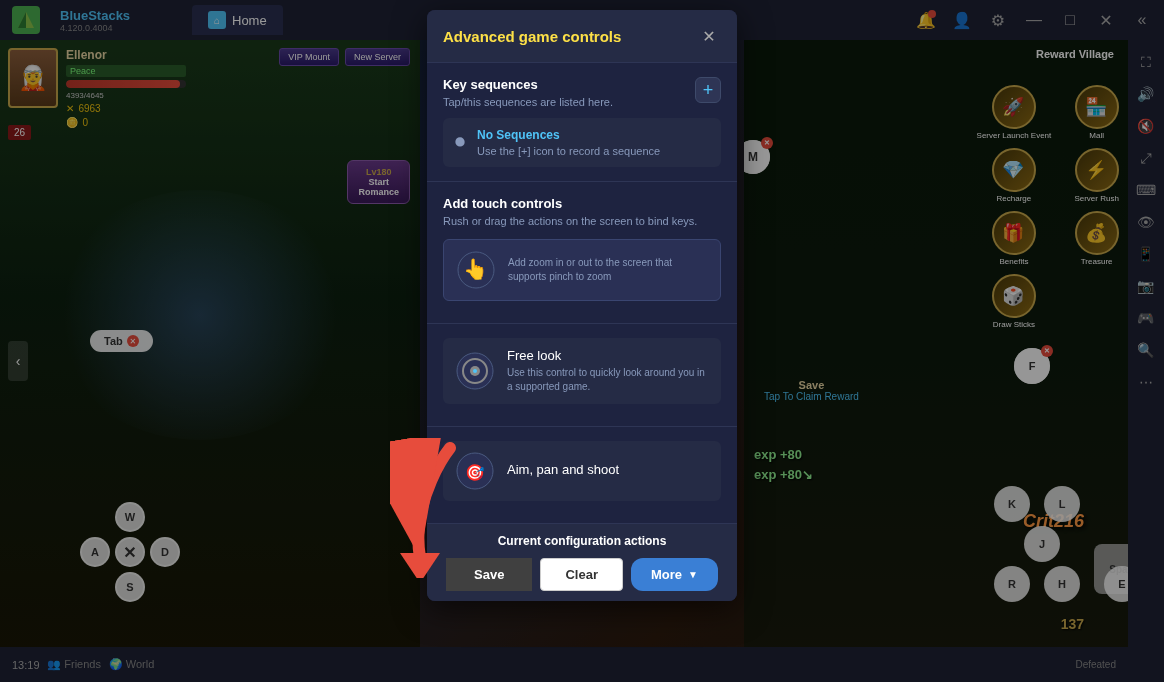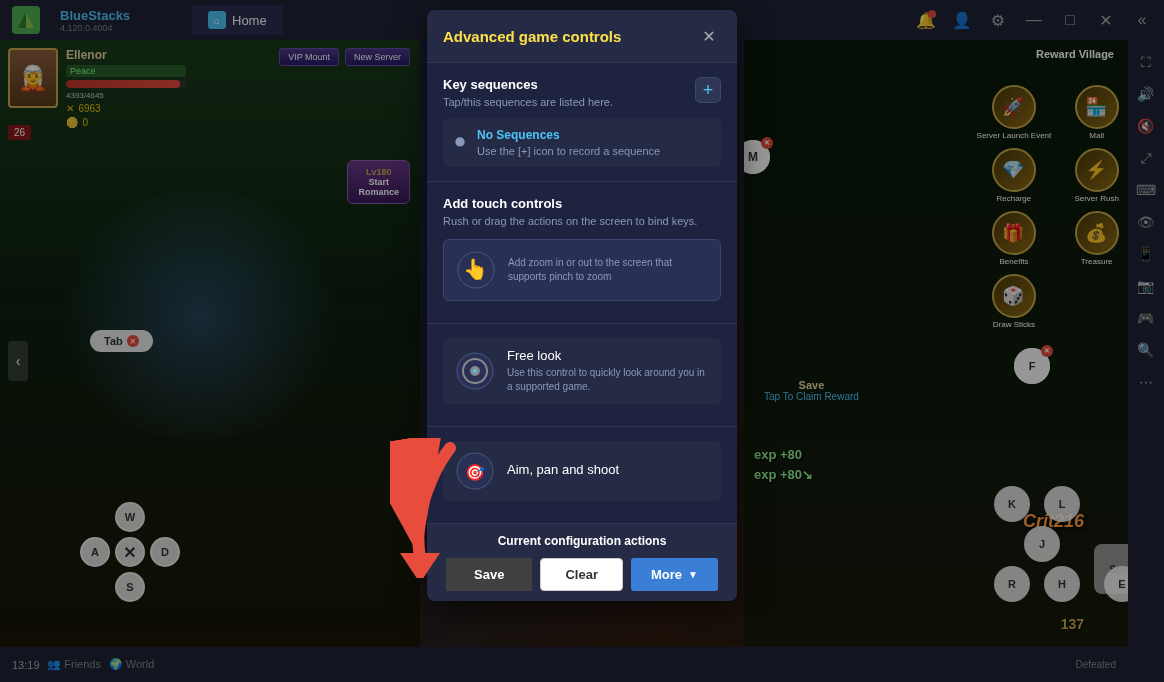--- a/index.html
+++ b/index.html
@@ -529,21 +529,21 @@
       font-size: 13px;
       font-weight: 600;
       cursor: pointer;
     }
 
     .btn-more {
       background: #3a7fd5;
       color: white;
       border: none;
       padding: 8px 20px;
-      border-radius: 3px;
+      border-radius: 12px;
       font-size: 13px;
       font-weight: 600;
       cursor: pointer;
       display: flex;
       align-items: center;
       gap: 6px;
     }
 
     .btn-more-arrow {
       font-size: 10px;

